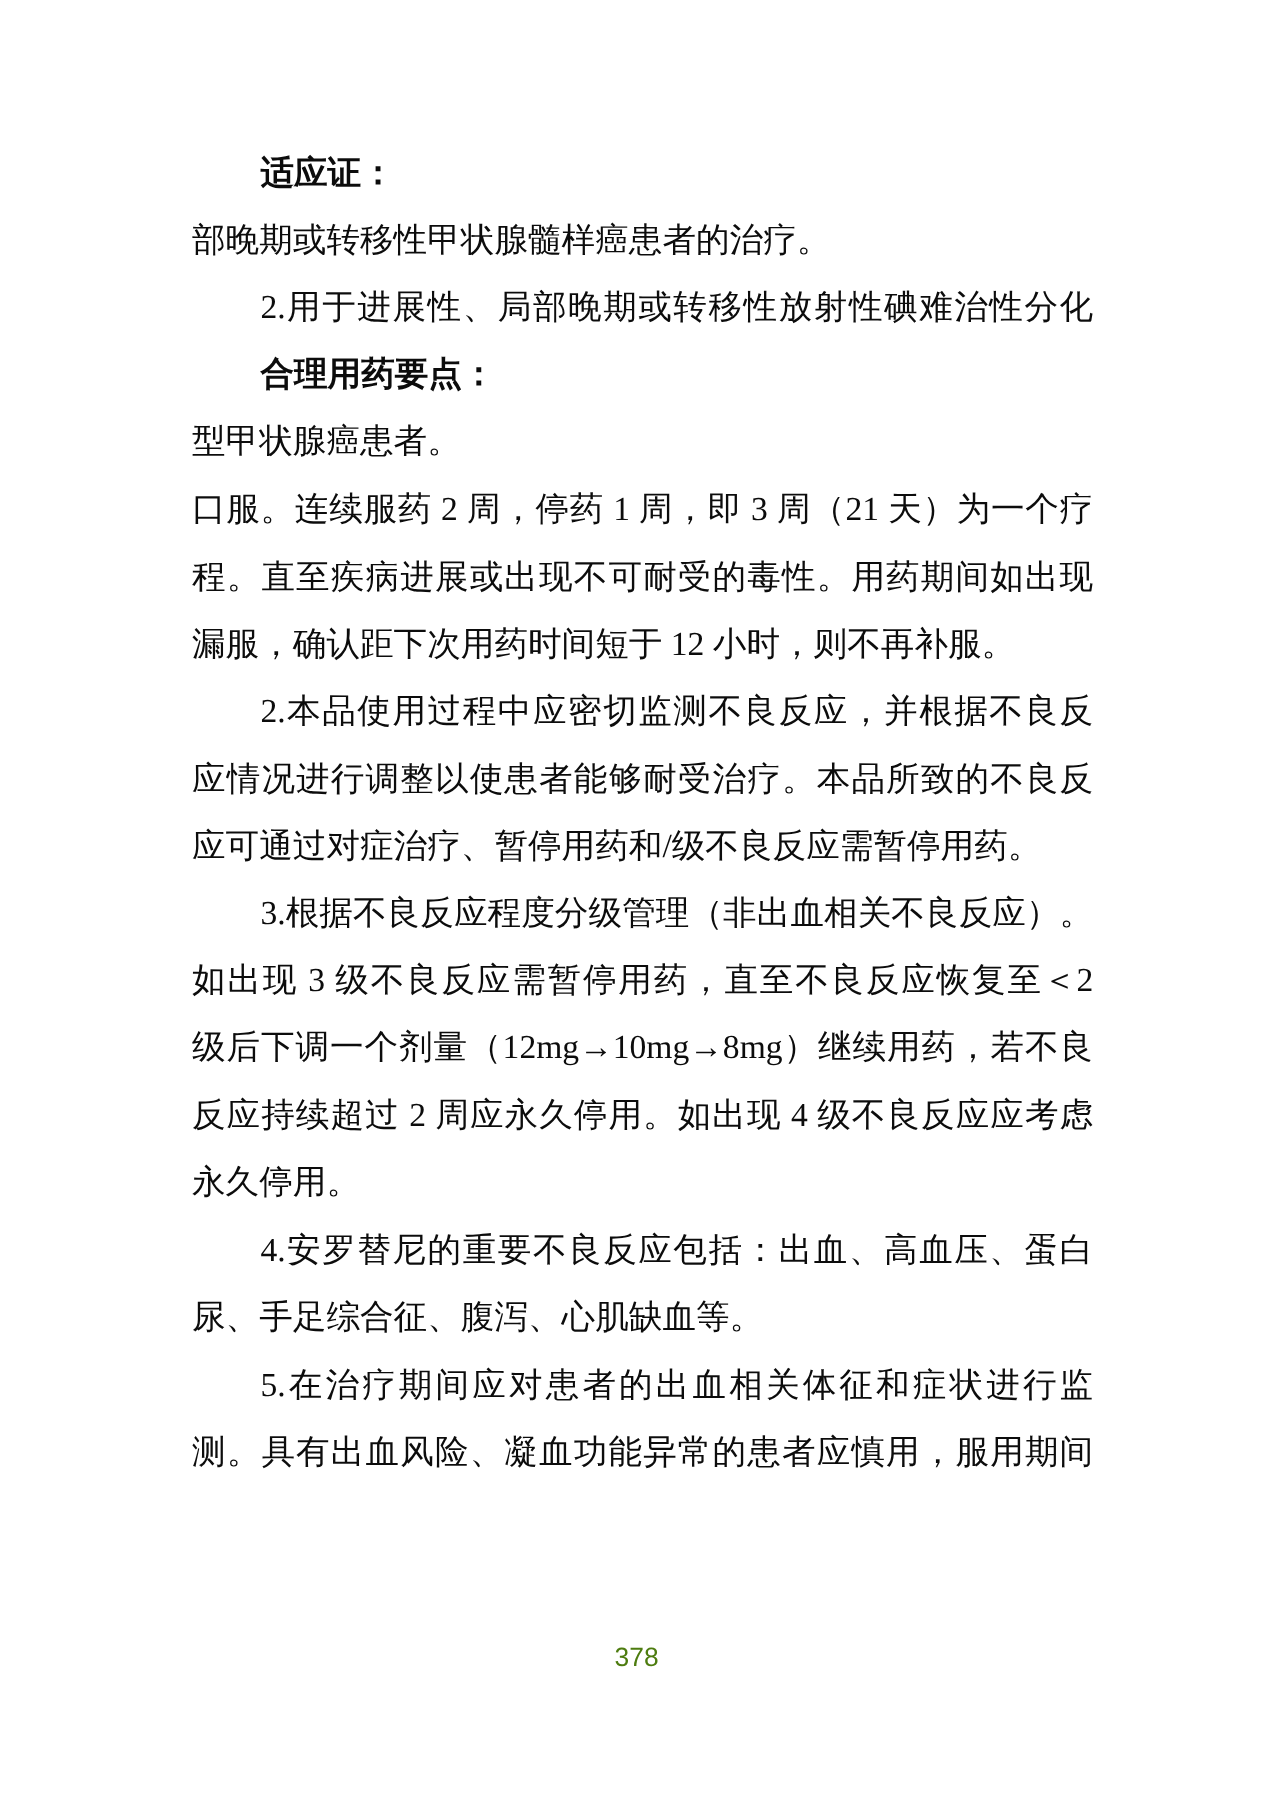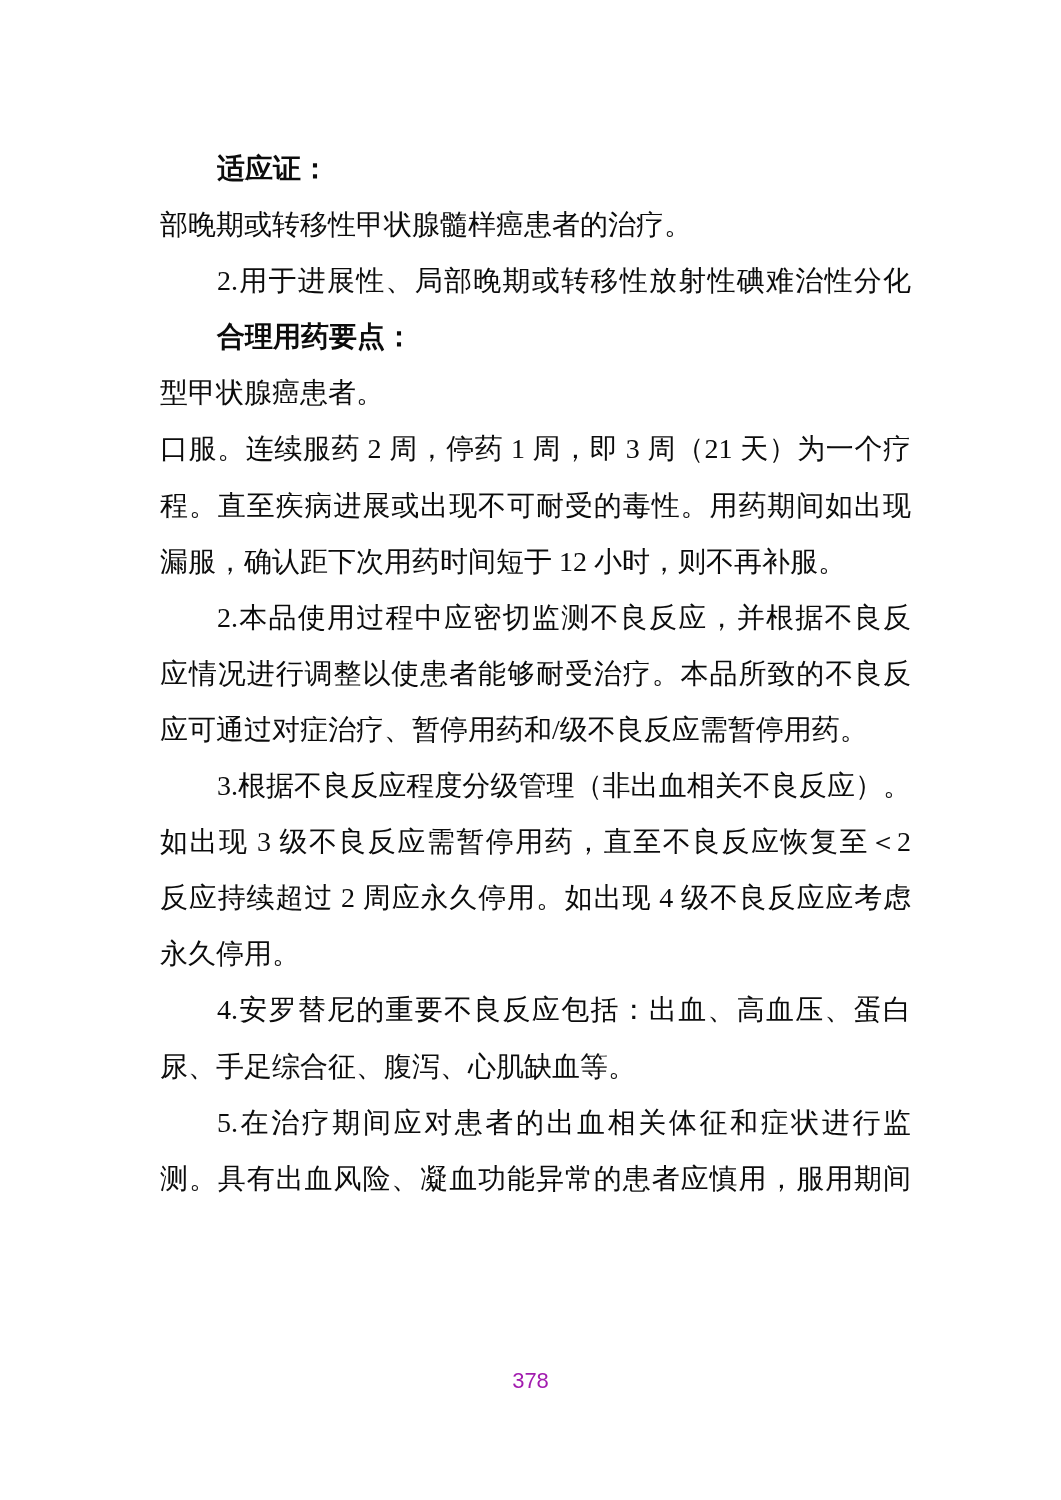--- a/index.html
+++ b/index.html
@@ -12,21 +12,21 @@
     width: 1061px;
     height: 1500px;
     background: #ffffff;
     color: #000000;
     font-family: "Liberation Serif", serif;
     overflow: hidden;
   }
   .doc-body {
     position: absolute;
     left: 160px;
-    top: 141px;
+    top: 117px;
     width: 751px;
   }
   .line {
     height: 56.1px;
     line-height: 56.1px;
     font-size: 28px;
     text-align: justify;
     text-align-last: justify;
     color: #0c0c0c;
   }
@@ -44,41 +44,42 @@
   }
   .page-number {
     position: absolute;
     top: 1368px;
     left: 0;
     width: 100%;
     text-align: center;
     font-family: "Liberation Sans", sans-serif;
     font-size: 22px;
     line-height: 26px;
-    color: #a21caf;
+    color: #4d7c0f;
   }
 </style>
 </head>
 <body>
 
 <div class="page">
   <div class="doc-body">
       <div class="line heading indent">适应证：</div>
       <div class="line last">部晚期或转移性甲状腺髓样癌患者的治疗。</div>
       <div class="line indent">2.用于进展性、局部晚期或转移性放射性碘难治性分化</div>
       <div class="line heading indent">合理用药要点：</div>
       <div class="line last">型甲状腺癌患者。</div>
       <div class="line">口服。连续服药 2 周，停药 1 周，即 3 周（21 天）为一个疗</div>
       <div class="line">程。直至疾病进展或出现不可耐受的毒性。用药期间如出现</div>
       <div class="line last">漏服，确认距下次用药时间短于 12 小时，则不再补服。</div>
       <div class="line indent">2.本品使用过程中应密切监测不良反应，并根据不良反</div>
       <div class="line">应情况进行调整以使患者能够耐受治疗。本品所致的不良反</div>
       <div class="line last">应可通过对症治疗、暂停用药和/级不良反应需暂停用药。</div>
       <div class="line indent">3.根据不良反应程度分级管理（非出血相关不良反应）。</div>
       <div class="line">如出现 3 级不良反应需暂停用药，直至不良反应恢复至＜2</div>
+      <div class="line">级后下调一个剂量（12mg→10mg→8mg）继续用药，若不良</div>
       <div class="line">反应持续超过 2 周应永久停用。如出现 4 级不良反应应考虑</div>
       <div class="line last">永久停用。</div>
       <div class="line indent">4.安罗替尼的重要不良反应包括：出血、高血压、蛋白</div>
       <div class="line last">尿、手足综合征、腹泻、心肌缺血等。</div>
       <div class="line indent">5.在治疗期间应对患者的出血相关体征和症状进行监</div>
       <div class="line">测。具有出血风险、凝血功能异常的患者应慎用，服用期间</div>
     </div>
   <div class="page-number">378</div>
 </div>
 

